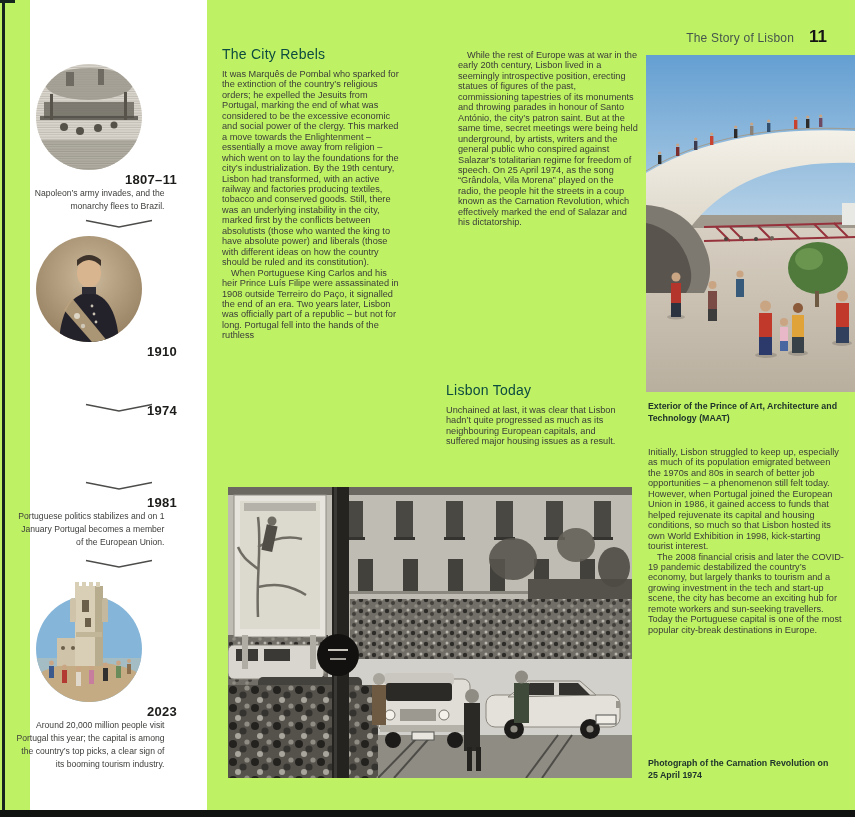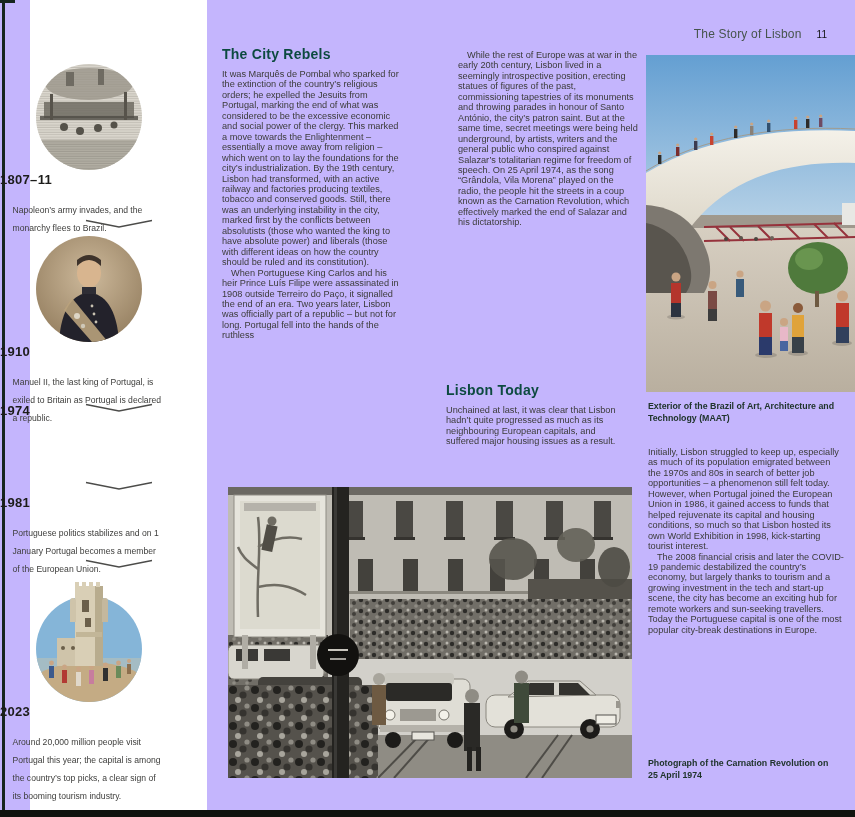--- a/index.html
+++ b/index.html
@@ -1,37 +1,37 @@
 <!DOCTYPE html>
 <html><head>
 <meta charset="utf-8">
 <style>
   html,body{margin:0;padding:0;background:#9aa8a2;}
-  .page{position:relative;width:855px;height:817px;background:#c4b5fd;overflow:hidden;
+  .page{position:relative;width:855px;height:817px;background:#bef264;overflow:hidden;
         font-family:"Liberation Sans",sans-serif;-webkit-font-smoothing:antialiased;}
   
   .rail{position:absolute;left:2px;top:0;width:3px;height:810px;background:#17251f;}
   .rail-cap{position:absolute;left:0;top:0;width:15px;height:3px;background:#17251f;}
   .panel{position:absolute;left:30px;top:0;width:177px;height:810px;background:#ffffff;}
   .bottom-bar{position:absolute;left:0;top:810px;width:855px;height:7px;background:#10130f;}
   
   .hdr{position:absolute;top:27px;right:28px;display:flex;align-items:baseline;gap:15px;}
   .hdr-title{font-size:12px;color:#46544d;letter-spacing:0.2px;}
-  .hdr-num{font-size:10px;font-weight:normal;color:#141414;}
+  .hdr-num{font-size:17px;font-weight:bold;color:#141414;}
   
-  .t-item{position:absolute;left:0;width:177px;text-align:left;}
+  .t-item{position:absolute;left:0;width:177px;text-align:right;}
   .t-img{display:block;margin:0 auto;}
   .t-date{font-size:13px;font-weight:bold;color:#1c1c1a;letter-spacing:0.3px;margin-top:2px;}
-  .t-cap{font-size:8.6px;line-height:18px;color:#3d3d3b;width:152px;margin:14px auto 0;}
+  .t-cap{font-size:8.6px;line-height:13px;color:#3d3d3b;width:152px;margin:0 auto 0;}
   .t-chev{position:absolute;left:84px;}
   
   .col{position:absolute;font-size:9.2px;line-height:10.45px;color:#3b3b39;}
   .col p{margin:0;}
   .col p.indent{text-indent:9px;}
-  .h-green{font-size:14px;line-height:16px;font-weight:bold;color:#0d4a40;
+  .h-green{font-size:14px;line-height:16px;font-weight:normal;color:#0d4a40;
            letter-spacing:0.25px;margin:0 0 7px 0;}
   .cap{position:absolute;font-size:8.8px;line-height:12.2px;font-weight:bold;color:#20342c;}
   .photo{position:absolute;display:block;}
 </style>
 </head>
 <body>
 
 <div class="page">
 
   <div class="rail"></div>
@@ -99,21 +99,20 @@
         <path d="M41,30 Q53,18 65,30 L65,24 Q53,14 41,24 Z" fill="#3e332b"></path>
         <rect x="46" y="51" width="14" height="7" fill="#2e2d35"></rect>
         <circle cx="41" cy="80" r="3" fill="#ddd6c6"></circle>
         <circle cx="47" cy="90" r="2.2" fill="#cfc8b8"></circle>
         <circle cx="56" cy="70" r="1.4" fill="#c9c2b2"></circle>
         <circle cx="58" cy="78" r="1.4" fill="#c9c2b2"></circle>
         <circle cx="60" cy="86" r="1.4" fill="#c9c2b2"></circle>
       </g>
     </svg>
     <div class="t-date">1910</div>
-    <div class="t-cap">Manuel II, the last king of Portugal, is exiled to Britain as Portugal is declared a republic.</div>
   </div>
 
   <svg class="t-chev" style="top:403px" width="70" height="10" viewBox="0 0 70 10">
     <polyline points="2,1.5 35,8 68,1.5" fill="none" stroke="#4c4c4a" stroke-width="1.4"></polyline>
   </svg>
 
   <div class="t-item" style="top:401px">
     <div class="t-date">1974</div>
   </div>
 
@@ -276,21 +275,21 @@
         <rect x="190" y="272" width="13" height="16" fill="#31405c"></rect>
         <circle cx="196.5" cy="241" r="5.5" fill="#caa584"></circle>
       <rect x="62" y="236" width="9" height="20" fill="#7a4a44"></rect>
         <rect x="62" y="254" width="9" height="12" fill="#3c3c3c"></rect>
         <circle cx="66.5" cy="230" r="4" fill="#caa584"></circle>
       <rect x="90" y="224" width="8" height="18" fill="#385a7a"></rect>
         <circle cx="94" cy="219" r="3.6" fill="#caa584"></circle>
     </g>
   </svg>
 
-  <div class="cap" style="left:648px;top:400px;width:190px;">Exterior of the Brazil of Art, Architecture and Technology (MAAT)</div>
+  <div class="cap" style="left:648px;top:400px;width:190px;">Exterior of the Prince of Art, Architecture and Technology (MAAT)</div>
 
   <div class="col" style="left:648px;top:447px;width:197px;">
     <p>Initially, Lisbon struggled to keep up, especially as much of its population emigrated between the 1970s and 80s in search of better job opportunities – a phenomenon still felt today. However, when Portugal joined the European Union in 1986, it gained access to funds that helped rejuvenate its capital and housing conditions, so much so that Lisbon hosted its own World Exhibition in 1998, kick-starting tourist interest.</p>
     <p class="indent">The 2008 financial crisis and later the COVID-19 pandemic destabilized the country’s economy, but largely thanks to tourism and a growing investment in the tech and start-up scene, the city has become an exciting hub for remote workers and sun-seeking travellers. Today the Portuguese capital is one of the most popular city-break destinations in Europe.</p>
   </div>
 
   <div class="cap" style="left:648px;top:757px;width:190px;">Photograph of the Carnation Revolution on 25 April 1974</div>
 
   <svg class="photo" style="left:228px;top:487px;" width="404" height="291" viewBox="0 0 404 291">
     <defs>

